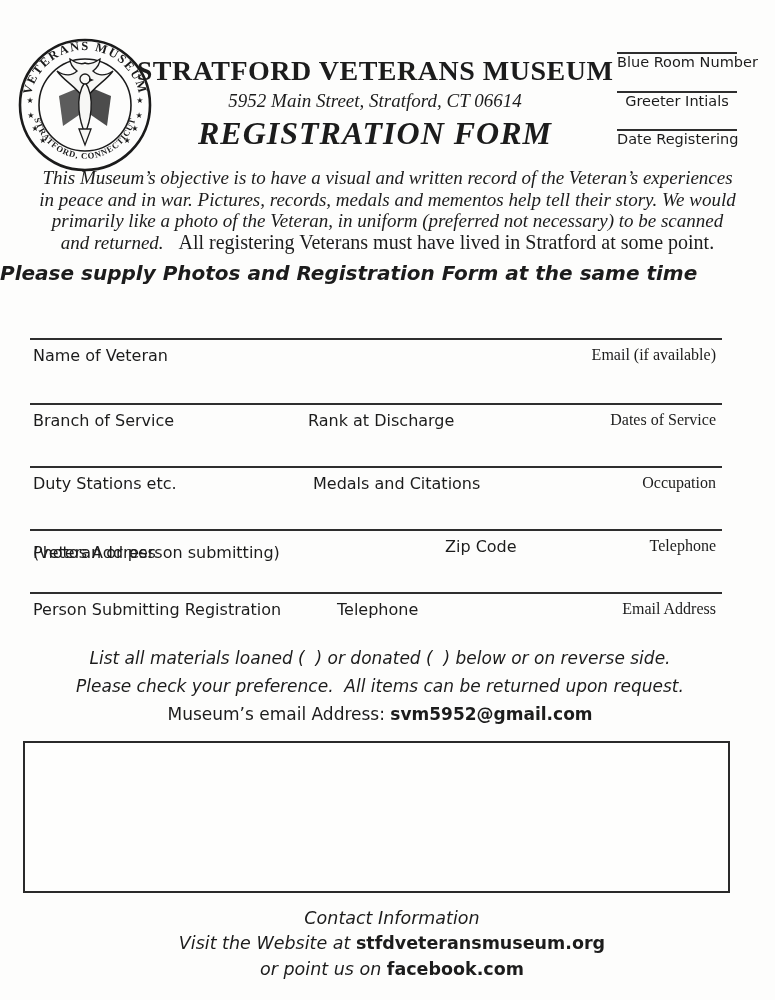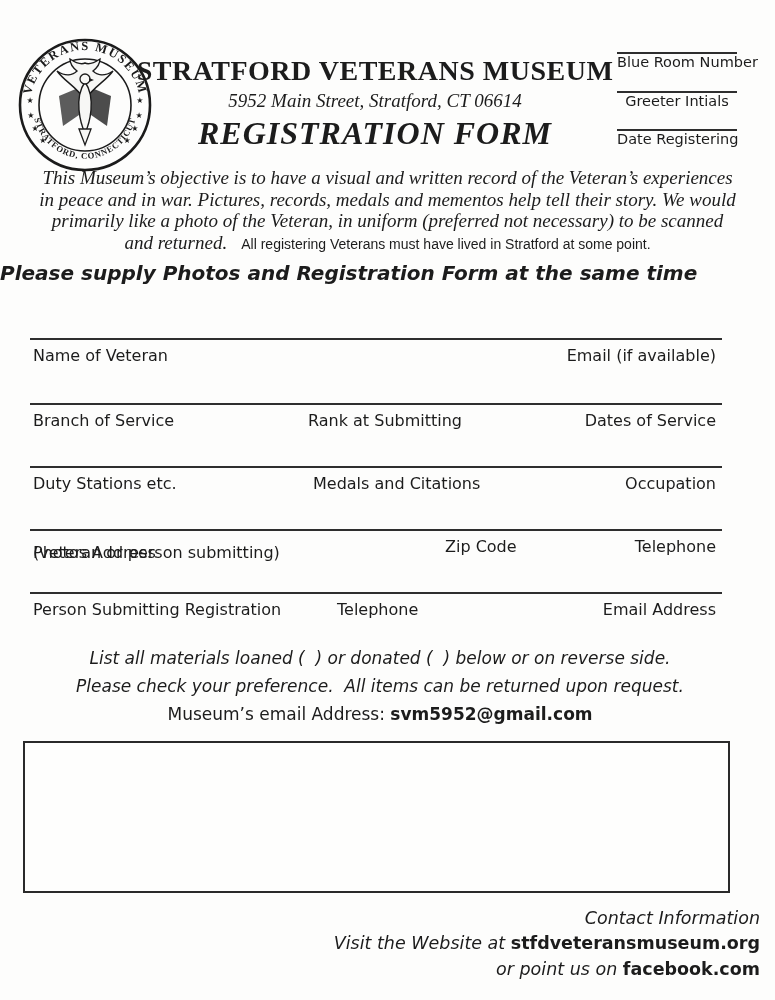--- a/index.html
+++ b/index.html
@@ -29,48 +29,48 @@
   .office-group{left:617px; width:120px; border-top:2px solid #2e2e2e;
     text-align:center; white-space:nowrap;
     font-size:14.5px; overflow:visible;}
   .og1{top:52px;} .og2{top:91px;} .og3{top:129px;}
 
   
   .intro{left:0; top:167px; width:775px; text-align:center;
     font-family:"Liberation Serif", serif; font-style:italic;
     font-size:19px; line-height:21.5px;}
   .intro .casual{
-    font-family:Liberation Sans, sans-serif; font-style:normal;
-    font-size:14px;margin-left:11px;}
+    font-family:Liberation Serif, serif; font-style:normal;
+    font-size:20px;margin-left:11px;}
   .headline{left:0; top:261px; width:639px; text-align:center;
     font-weight:bold; font-style:italic; font-size:20px; white-space:nowrap;}
 
   
   .frow{left:30px; right:53px; height:42px; border-top:2px solid #2e2e2e;}
   .fr1{top:338px;} .fr2{top:403px;} .fr3{top:466px;} .fr4{top:529px;} .fr5{top:592px;}
   .frow span{position:absolute; top:6px; font-size:16px; white-space:nowrap;}
   .lbl-left{left:3px;}
-  .lbl-right{right:6px;}
+  .lbl-right{right:6px;font-family:Liberation Serif, serif;}
   .fr2 .lbl-mid{left:278px;} .fr3 .lbl-mid{left:283px;}
   .fr4 .lbl-mid{left:415px;} .fr5 .lbl-mid{left:307px;}
   .lbl-note{font-size:13px;}
 
   
   .materials{left:0; top:644px; width:760px; text-align:center; line-height:28px;}
   .materials .it{font-style:italic; font-size:17px;}
   .materials .email-line{font-size:17px;}
   .materials .email{font-weight:bold;}
 
   
   .materials-box{left:23px; top:741px; width:703px; height:148px;
     border:2px solid #2a2a2a; background:#fefefd;}
 
   
-  .footer{left:0; top:906px; width:760px; text-align:right;
-    font-style:italic; font-size:17.5px; line-height:25.4px;}
+  .footer{left:0; top:906px; width:760px; text-align:center;
+    font-style:italic; font-size:17.5px; line-height:25.4px;padding-left:12px;}
   .footer .bold{font-style:normal; font-weight:bold;}
 </style>
 </head>
 <body>
 
 <div class="page">
 
   <svg class="abs seal" viewBox="0 0 138 138">
     <circle cx="69" cy="69" r="65" fill="none" stroke="#1b1b1b" stroke-width="2.6"></circle>
     <circle cx="69" cy="69" r="46" fill="none" stroke="#1b1b1b" stroke-width="1.6"></circle>
@@ -136,21 +136,21 @@
   </div>
 
   <div class="abs headline">Please supply Photos and Registration Form at the same time</div>
 
   <div class="abs frow fr1">
     <span class="lbl-left">Name of Veteran</span>
     <span class="lbl-right">Email (if available)</span>
   </div>
   <div class="abs frow fr2">
     <span class="lbl-left">Branch of Service</span>
-    <span class="lbl-mid">Rank at Submitting</span>
+    <span class="lbl-mid">Rank at Discharge</span>
     <span class="lbl-right">Dates of Service</span>
   </div>
   <div class="abs frow fr3">
     <span class="lbl-left">Duty Stations etc.</span>
     <span class="lbl-mid">Medals and Citations</span>
     <span class="lbl-right">Occupation</span>
   </div>
   <div class="abs frow fr4">
     <span class="lbl-left pre">
         <span>Photos Address </span>

